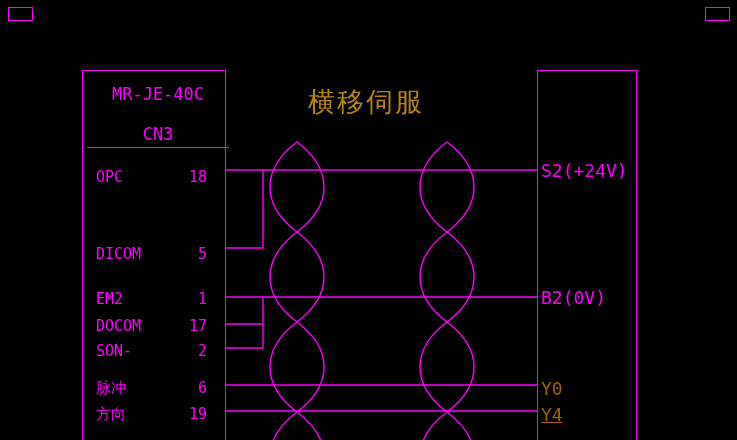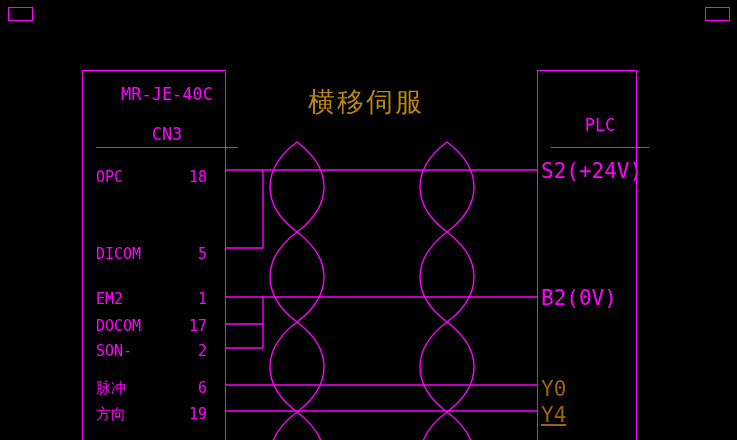--- a/index.html
+++ b/index.html
@@ -45,21 +45,21 @@
     width: 144px;
     height: 371px;
   }
   .right-box {
     left: 537px;
     width: 100px;
     height: 371px;
   }
   .box-header {
     position: absolute;
-    left: 13px;
+    left: 4px;
     top: 0;
     width: 100%;
     height: 77px;
     border-bottom: 1px solid #ff00ff;
     box-sizing: border-box;
     text-align: center;
     font-size: 17px;
   }
   .left-box .box-header .line1 { margin-top: 13px; }
   .left-box .box-header .line2 { margin-top: 20px; }
@@ -81,21 +81,21 @@
     justify-content: space-between;
     box-sizing: border-box;
     padding: 0 18px 0 13px;
     white-space: nowrap;
   }
   .terminal {
     position: absolute;
     left: 3px;
     height: 20px;
     line-height: 20px;
-    font-size: 21px;
+    font-size: 18px;
     white-space: nowrap;
   }
   .terminal.white { color: #a16207; text-align: right; }
   svg.wiring {
     position: absolute;
     left: 0;
     top: 0;
     width: 737px;
     height: 440px;
   }
@@ -166,22 +166,19 @@
       <span>脉冲</span>
       <span>6</span>
     </div>
     <div class="pin-row" style="top:333px;">
       <span>方向</span>
       <span>19</span>
     </div>
   </div>
 
   <div class="box right-box">
-    <div class="box-header">
-      <div class="plc-title">PLC</div>
-    </div>
     <div class="terminal" style="top:90px;">S2(+24V)</div>
     <div class="terminal" style="top:217px;">B2(0V)</div>
     <div class="terminal white" style="top:308px;">Y0</div>
     <div class="terminal white" style="top:334px;text-decoration:underline;">Y4</div>
   </div>
 
 </div>
 
 </body></html>

